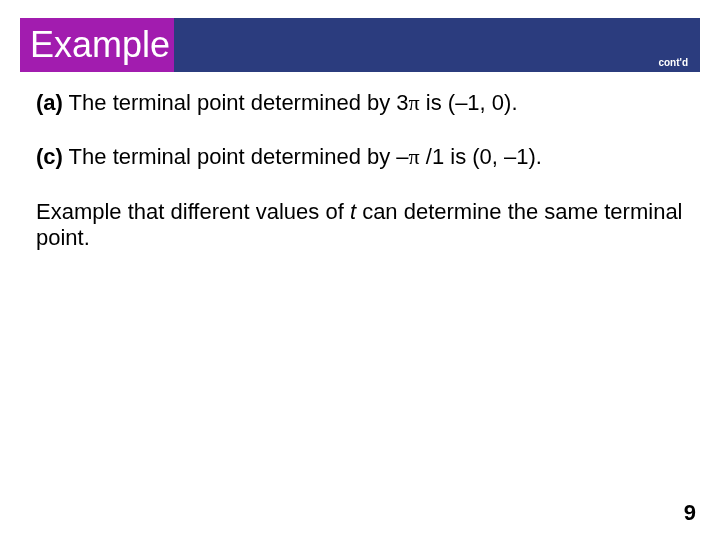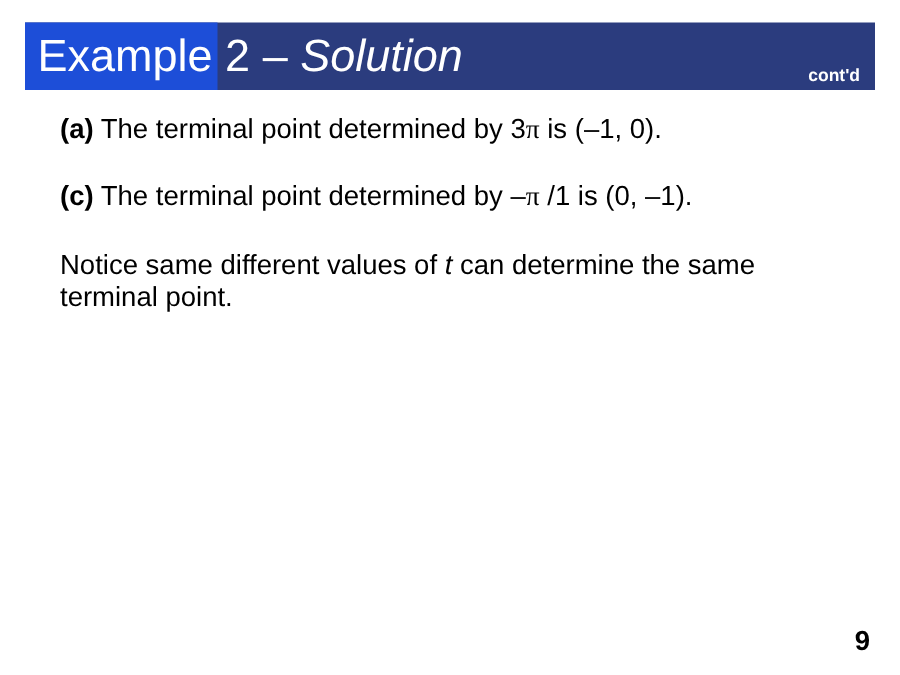--- a/index.html
+++ b/index.html
@@ -22,21 +22,21 @@
     position: absolute;
     top: 18px;
     left: 20px;
     right: 20px;
     height: 54px;
     background: #2b3c7e; 
     display: flex;
     align-items: center;
   }
   .title-badge {
-    background: #1d4ed8; 
+    background: #a21caf; 
     height: 100%;
     display: flex;
     align-items: center;
     padding: 0 4px 0 10px;
   }
   .title-badge-text {
     color: #ffffff;
     font-size: 36px;
     line-height: 1;
     letter-spacing: 0px;
@@ -48,34 +48,34 @@
     padding-left: 6px;
   }
   .title-rest .solution {
     font-style: italic;
   }
   .contd {
     position: absolute;
     right: 12px;
     bottom: 4px;
     color: #ffffff;
-    font-size: 14px;
+    font-size: 10px;
     font-weight: bold;
   }
   .body {
     position: absolute;
     top: 90px;
     left: 36px;
     right: 36px;
     color: #000000;
     font-size: 22px;
     line-height: 1.2;
   }
   .para {
-    margin: 0 0 28px 12px;
+    margin: 0 0 28px 0;
   }
   .bold { font-weight: bold; }
   .pi {
     font-family: "Symbol", "Times New Roman", serif;
   }
   .pagenum {
     position: absolute;
     right: 24px;
     bottom: 14px;
     font-size: 22px;
@@ -85,40 +85,35 @@
 </style>
 </head>
 <body>
 
 <div class="slide">
 
   <div class="title-bar">
     <div class="title-badge">
       <span class="title-badge-text">Example</span>
     </div>
-    <div class="title-rest">
-      <span>2</span>
-      <span>–</span>
-      <span class="solution">Solution</span>
-    </div>
     <div class="contd">cont'd</div>
   </div>
 
   <div class="body">
 
     <p class="para">
       <span class="bold">(a)</span><span> The terminal point determined by 3</span><span class="pi">π</span><span> is (–1, 0).</span>
     </p>
 
 
     <p class="para">
       <span class="bold">(c)</span><span> The terminal point determined by –</span><span class="pi">π</span><span> /1 is (0, –1).</span>
     </p>
 
     <p class="para">
-      <span>Notice same different values of </span><span style="font-style:italic">t</span><span> can determine the same terminal point.</span>
+      <span>Example that different values of </span><span style="font-style:italic">t</span><span> can determine the same terminal point.</span>
     </p>
 
   </div>
 
   <div class="pagenum">9</div>
 
 </div>
 
 </body></html>

